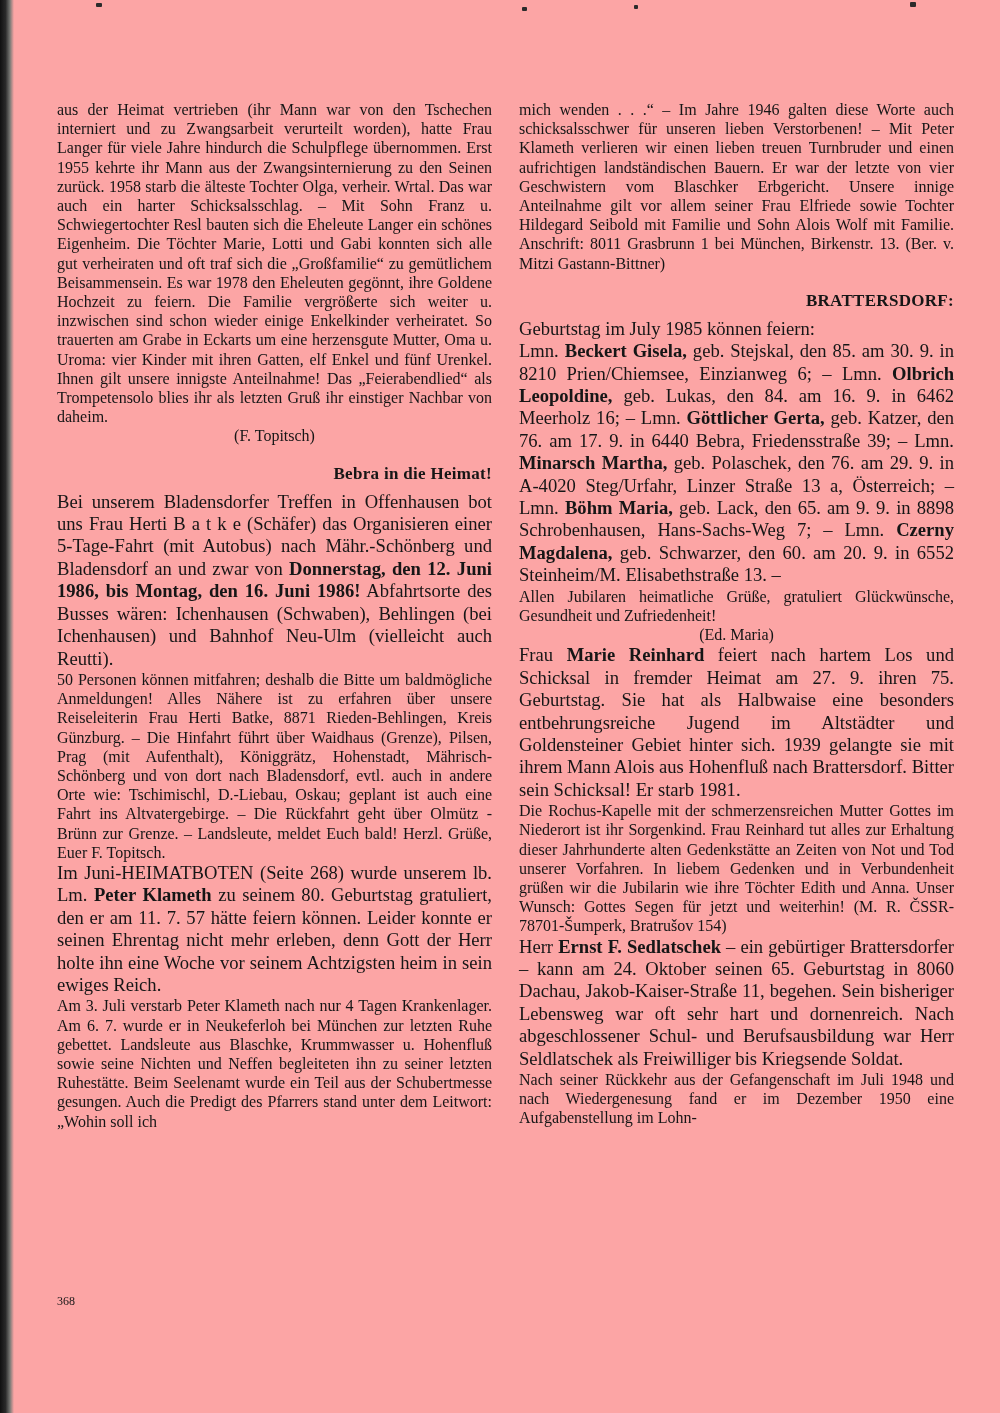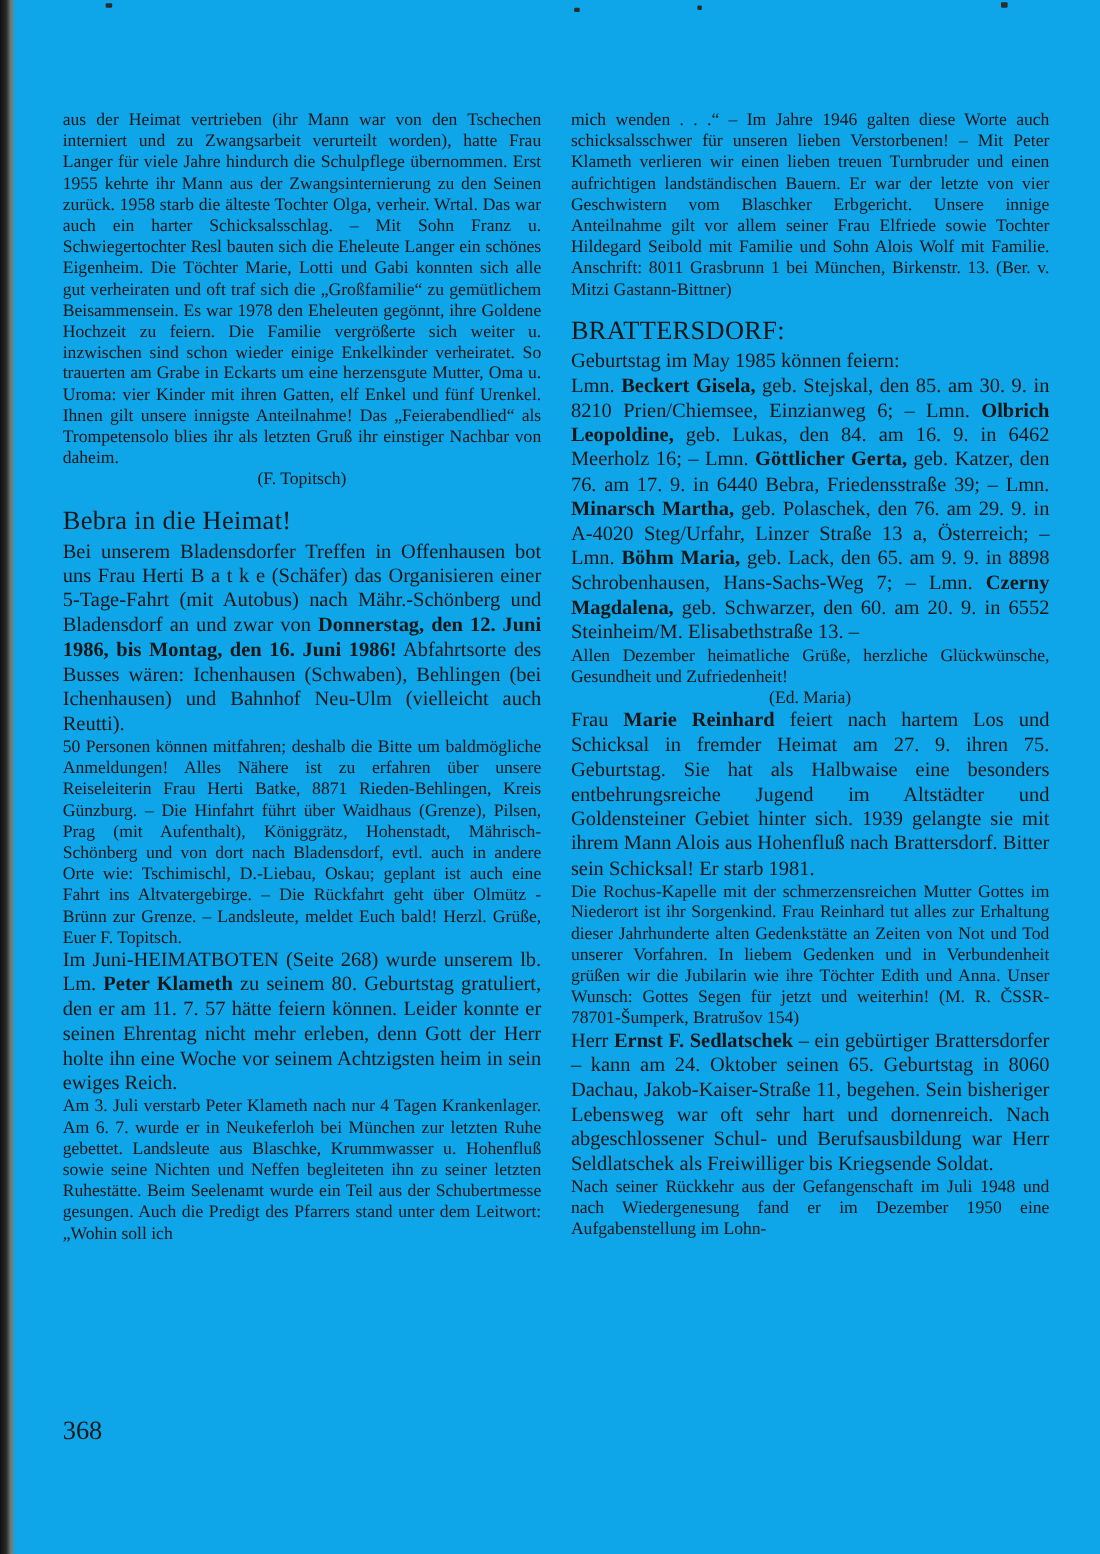--- a/index.html
+++ b/index.html
@@ -4,21 +4,21 @@
 <style>
   * { margin: 0; padding: 0; box-sizing: border-box; }
   html, body { background: #d8d8d4; }
   body { font-family: "Liberation Serif", "DejaVu Serif", serif; }
 
   .page {
     position: relative;
     width: 1000px;
     height: 1413px;
     margin: 0 auto;
-    background: #0ea5e9;
+    background: #fca5a5;
     color: #161616;
     overflow: hidden;
   }
 
   .scan-edge-left {
     position: absolute;
     left: 0; top: 0; bottom: 0;
     width: 14px;
     background: linear-gradient(90deg, #101010 0%, #2a2a2a 40%, #7a7a76 72%, rgba(200,200,196,0) 100%);
   }
@@ -34,38 +34,38 @@
   }
   .column { width: 435px; }
 
   .block { text-align: justify; hyphens: auto; -webkit-hyphens: auto; }
   .block + .block { margin-top: 0; }
 
   .small { font-size: 16px; line-height: 19.2px; }
   .large { font-size: 18.6px; line-height: 22.4px; }
 
   .heading {
-    font-weight: normal;
-    font-size: 24px;
+    font-weight: bold;
+    font-size: 17px;
     line-height: 24px;
-    text-align: left;
+    text-align: right;
     letter-spacing: 0.3px;
   }
   .block + .heading { margin-top: 16px; }
   .heading + .block { margin-top: 5px; }
 
   .signature { text-align: center; }
 
   .bold { font-weight: bold; }
 
   .page-number {
     position: absolute;
     left: 57px;
     top: 1290px;
-    font-size: 24px;
+    font-size: 12px;
     line-height: 22px;
   }
 </style>
 </head>
 <body>
 
 <div class="page">
 
   <div class="scan-edge-left"></div>
 
@@ -80,23 +80,23 @@
         <div class="block signature small"><span>(F. Topitsch)</span></div>
         <div class="block heading large"><span>Bebra in die Heimat!</span></div>
         <div class="block paragraph large"><span>Bei unserem Bladensdorfer Treffen in Offenhausen bot uns Frau Herti B a t k e (Schäfer) das Organisieren einer 5-Tage-Fahrt (mit Autobus) nach Mähr.-Schönberg und Bladensdorf an und zwar von </span><span class="bold">Donnerstag, den 12. Juni 1986, bis Montag, den 16. Juni 1986!</span><span> Abfahrtsorte des Busses wären: Ichenhausen (Schwaben), Behlingen (bei Ichenhausen) und Bahnhof Neu-Ulm (vielleicht auch Reutti).</span></div>
         <div class="block paragraph small"><span>50 Personen können mitfahren; deshalb die Bitte um baldmögliche Anmeldungen! Alles Nähere ist zu erfahren über unsere Reiseleiterin Frau Herti Batke, 8871 Rieden-Behlingen, Kreis Günzburg. – Die Hinfahrt führt über Waidhaus (Grenze), Pilsen, Prag (mit Aufenthalt), Königgrätz, Hohenstadt, Mährisch- Schönberg und von dort nach Bladensdorf, evtl. auch in andere Orte wie: Tschimischl, D.-Liebau, Oskau; geplant ist auch eine Fahrt ins Altvatergebirge. – Die Rückfahrt geht über Olmütz - Brünn zur Grenze. – Landsleute, meldet Euch bald! Herzl. Grüße, Euer F. Topitsch.</span></div>
         <div class="block paragraph large"><span>Im Juni-HEIMATBOTEN (Seite 268) wurde unserem lb. Lm. </span><span class="bold">Peter Klameth</span><span> zu seinem 80. Geburtstag gratuliert, den er am 11. 7. 57 hätte feiern können. Leider konnte er seinen Ehrentag nicht mehr erleben, denn Gott der Herr holte ihn eine Woche vor seinem Achtzigsten heim in sein ewiges Reich.</span></div>
         <div class="block paragraph small"><span>Am 3. Juli verstarb Peter Klameth nach nur 4 Tagen Krankenlager. Am 6. 7. wurde er in Neukeferloh bei München zur letzten Ruhe gebettet. Landsleute aus Blaschke, Krummwasser u. Hohenfluß sowie seine Nichten und Neffen begleiteten ihn zu seiner letzten Ruhestätte. Beim Seelenamt wurde ein Teil aus der Schubertmesse gesungen. Auch die Predigt des Pfarrers stand unter dem Leitwort: „Wohin soll ich</span></div>
       </div>
     <div class="column">
         <div class="block paragraph small"><span>mich wenden . . .“ – Im Jahre 1946 galten diese Worte auch schicksalsschwer für unseren lieben Verstorbenen! – Mit Peter Klameth verlieren wir einen lieben treuen Turnbruder und einen aufrichtigen landständischen Bauern. Er war der letzte von vier Geschwistern vom Blaschker Erbgericht. Unsere innige Anteilnahme gilt vor allem seiner Frau Elfriede sowie Tochter Hildegard Seibold mit Familie und Sohn Alois Wolf mit Familie. Anschrift: 8011 Grasbrunn 1 bei München, Birkenstr. 13. (Ber. v. Mitzi Gastann-Bittner)</span></div>
         <div class="block heading large"><span>BRATTERSDORF:</span></div>
-        <div class="block paragraph large"><span>Geburtstag im May 1985 können feiern:</span></div>
+        <div class="block paragraph large"><span>Geburtstag im July 1985 können feiern:</span></div>
         <div class="block paragraph large"><span>Lmn. </span><span class="bold">Beckert Gisela,</span><span> geb. Stejskal, den 85. am 30. 9. in 8210 Prien/Chiemsee, Einzianweg 6; – Lmn. </span><span class="bold">Olbrich Leopoldine,</span><span> geb. Lukas, den 84. am 16. 9. in 6462 Meerholz 16; – Lmn. </span><span class="bold">Göttlicher Gerta,</span><span> geb. Katzer, den 76. am 17. 9. in 6440 Bebra, Friedensstraße 39; – Lmn. </span><span class="bold">Minarsch Martha,</span><span> geb. Polaschek, den 76. am 29. 9. in A-4020 Steg/Urfahr, Linzer Straße 13 a, Österreich; – Lmn. </span><span class="bold">Böhm Maria,</span><span> geb. Lack, den 65. am 9. 9. in 8898 Schrobenhausen, Hans-Sachs-Weg 7; – Lmn. </span><span class="bold">Czerny Magdalena,</span><span> geb. Schwarzer, den 60. am 20. 9. in 6552 Steinheim/M. Elisabethstraße 13. –</span></div>
-        <div class="block paragraph small"><span>Allen Dezember heimatliche Grüße, herzliche Glückwünsche, Gesundheit und Zufriedenheit!</span></div>
+        <div class="block paragraph small"><span>Allen Jubilaren heimatliche Grüße, gratuliert Glückwünsche, Gesundheit und Zufriedenheit!</span></div>
         <div class="block signature small"><span>(Ed. Maria)</span></div>
         <div class="block paragraph large"><span>Frau </span><span class="bold">Marie Reinhard</span><span> feiert nach hartem Los und Schicksal in fremder Heimat am 27. 9. ihren 75. Geburtstag. Sie hat als Halbwaise eine besonders entbehrungsreiche Jugend im Altstädter und Goldensteiner Gebiet hinter sich. 1939 gelangte sie mit ihrem Mann Alois aus Hohenfluß nach Brattersdorf. Bitter sein Schicksal! Er starb 1981.</span></div>
         <div class="block paragraph small"><span>Die Rochus-Kapelle mit der schmerzensreichen Mutter Gottes im Niederort ist ihr Sorgenkind. Frau Reinhard tut alles zur Erhaltung dieser Jahrhunderte alten Gedenkstätte an Zeiten von Not und Tod unserer Vorfahren. In liebem Gedenken und in Verbundenheit grüßen wir die Jubilarin wie ihre Töchter Edith und Anna. Unser Wunsch: Gottes Segen für jetzt und weiterhin! (M. R. ČSSR-78701-Šumperk, Bratrušov 154)</span></div>
         <div class="block paragraph large"><span>Herr </span><span class="bold">Ernst F. Sedlatschek</span><span> – ein gebürtiger Brattersdorfer – kann am 24. Oktober seinen 65. Geburtstag in 8060 Dachau, Jakob-Kaiser-Straße 11, begehen. Sein bisheriger Lebensweg war oft sehr hart und dornenreich. Nach abgeschlossener Schul- und Berufsausbildung war Herr Seldlatschek als Freiwilliger bis Kriegsende Soldat.</span></div>
         <div class="block paragraph small"><span>Nach seiner Rückkehr aus der Gefangenschaft im Juli 1948 und nach Wiedergenesung fand er im Dezember 1950 eine Aufgabenstellung im Lohn-</span></div>
       </div>
   </div>
 
   <div class="page-number">368</div>
 

